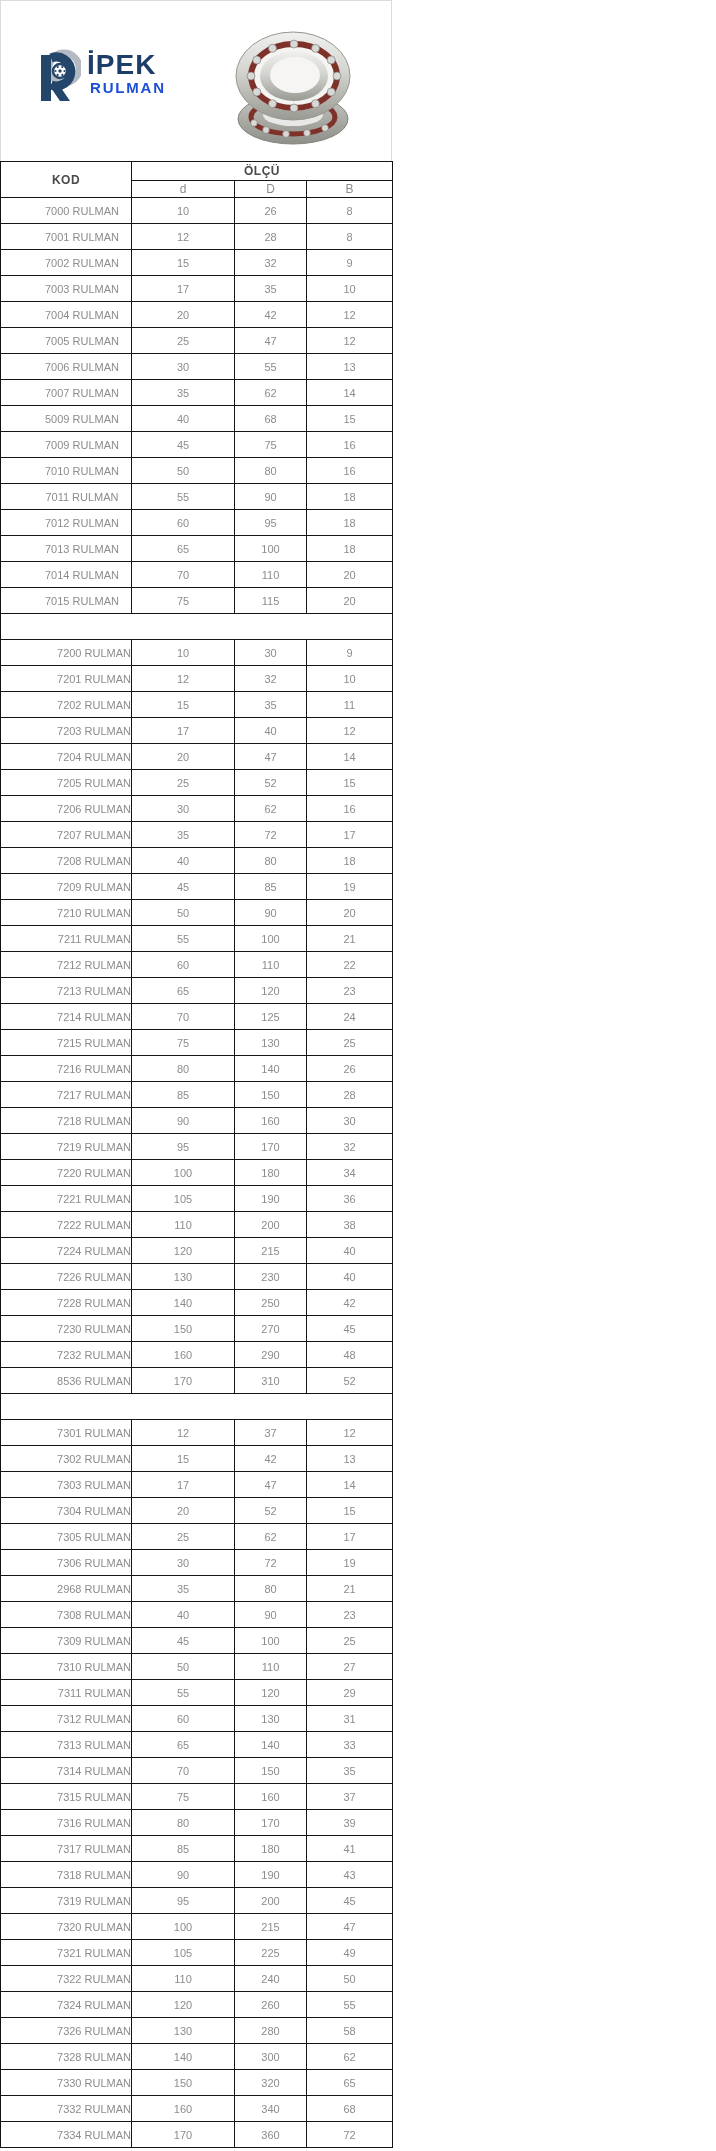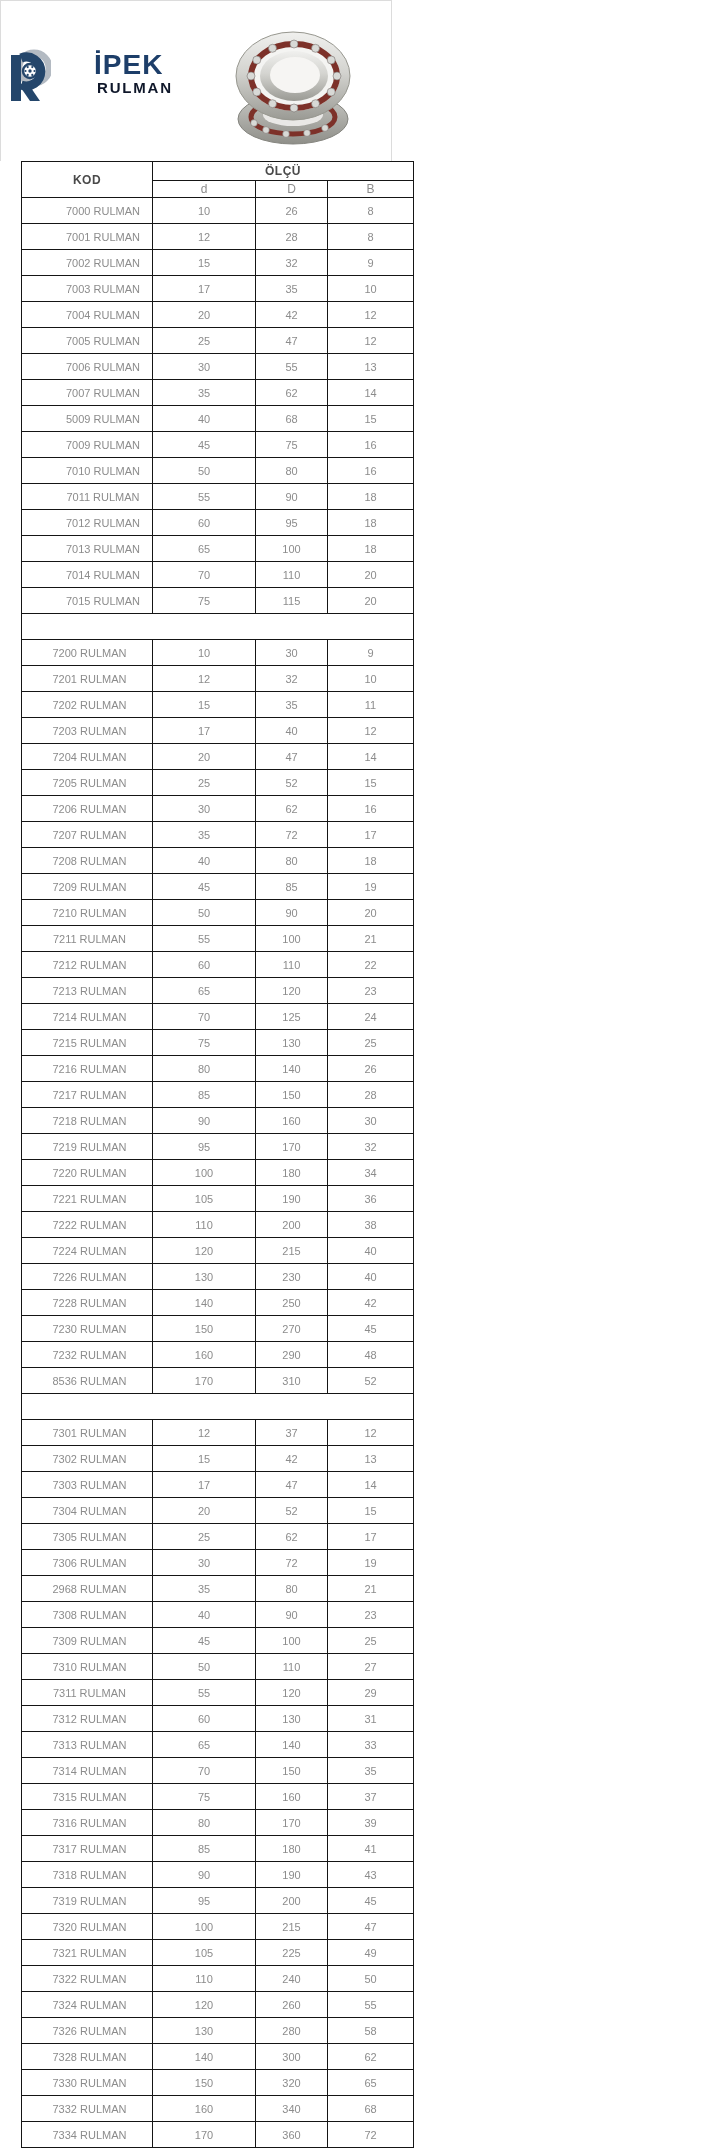--- a/index.html
+++ b/index.html
@@ -6,51 +6,50 @@
   body{
     width:716px;height:2151px;background:#ffffff;overflow:hidden;
     font-family:"Liberation Sans",sans-serif;
   }
   .page{width:392px;}
   
   .header-box{
     box-sizing:border-box;width:392px;height:161px;position:relative;
     border:1px solid #dcdcdc;border-bottom:none;background:#fff;
   }
-  .brand{position:absolute;left:6px;top:48px;display:flex;align-items:flex-start;gap:37px;}
+  .brand{position:absolute;left:36px;top:48px;display:flex;align-items:flex-start;}
   .brand-mark{width:44px;height:58px;flex:0 0 auto;}
   .brand-text{margin-left:6px;margin-top:2px;line-height:1;}
   .brand-top{
     font-size:28px;font-weight:bold;color:#1d3e69;letter-spacing:1px;
   }
   .brand-bottom{
-    font-size:15px;font-weight:bold;color:#0f172a;letter-spacing:1.8px;
+    font-size:15px;font-weight:bold;color:#1d4ed8;letter-spacing:1.8px;
     margin-top:1px;padding-left:3px;
   }
   .bearing-photo{position:absolute;left:230px;top:26px;width:124px;height:120px;}
   
   table.spec{
     border-collapse:collapse;table-layout:fixed;width:392px;
     font-family:"Liberation Sans",sans-serif;
-    margin-left:21px;
   }
   table.spec th,table.spec td{
     border:1px solid #151515;padding:0;overflow:hidden;white-space:nowrap;
   }
   th.kod-h,th.olcu-h{
     font-size:12px;font-weight:bold;color:#4a4a4a;letter-spacing:.5px;height:18px;
   }
   th.sub-h{
     font-size:12px;font-weight:normal;color:#8c8c8c;height:16px;
   }
   td{
     height:25px;font-size:11px;color:#8c8c8c;text-align:center;
   }
   td.kod.center{text-align:center;padding-left:32px;}
-  td.kod.left{text-align:center;padding-left:5px;}
+  td.kod.left{text-align:right;padding-left:5px;}
   tr.spacer td{height:25px;}
 </style>
 </head>
 <body>
 
 <div class="page">
 
   <div class="header-box">
 
     <div class="brand">

